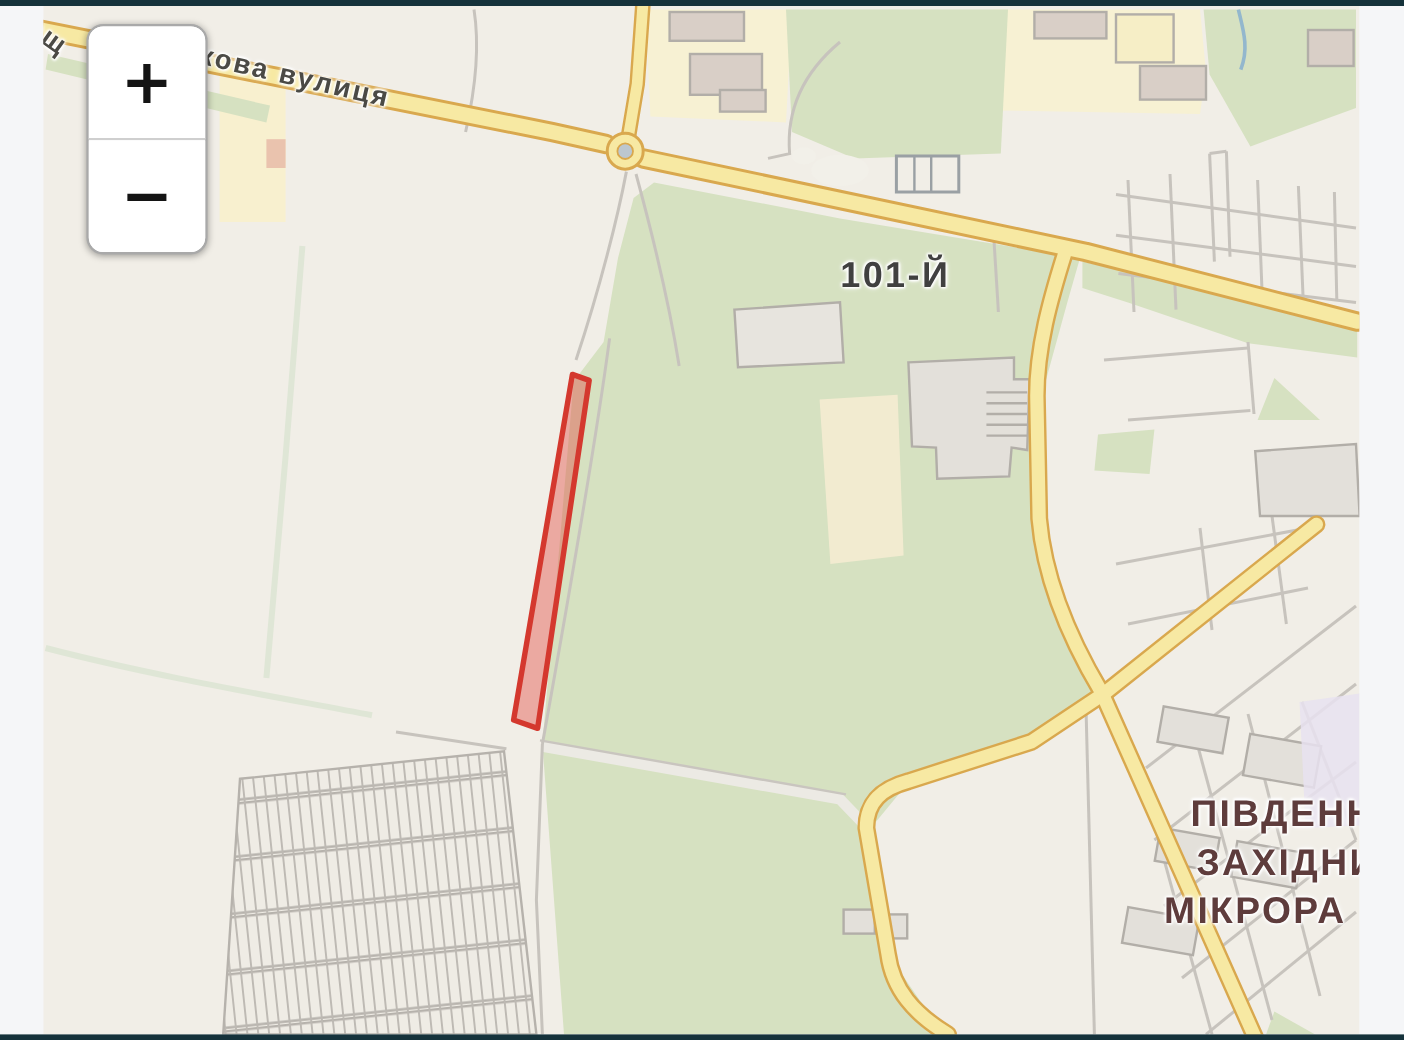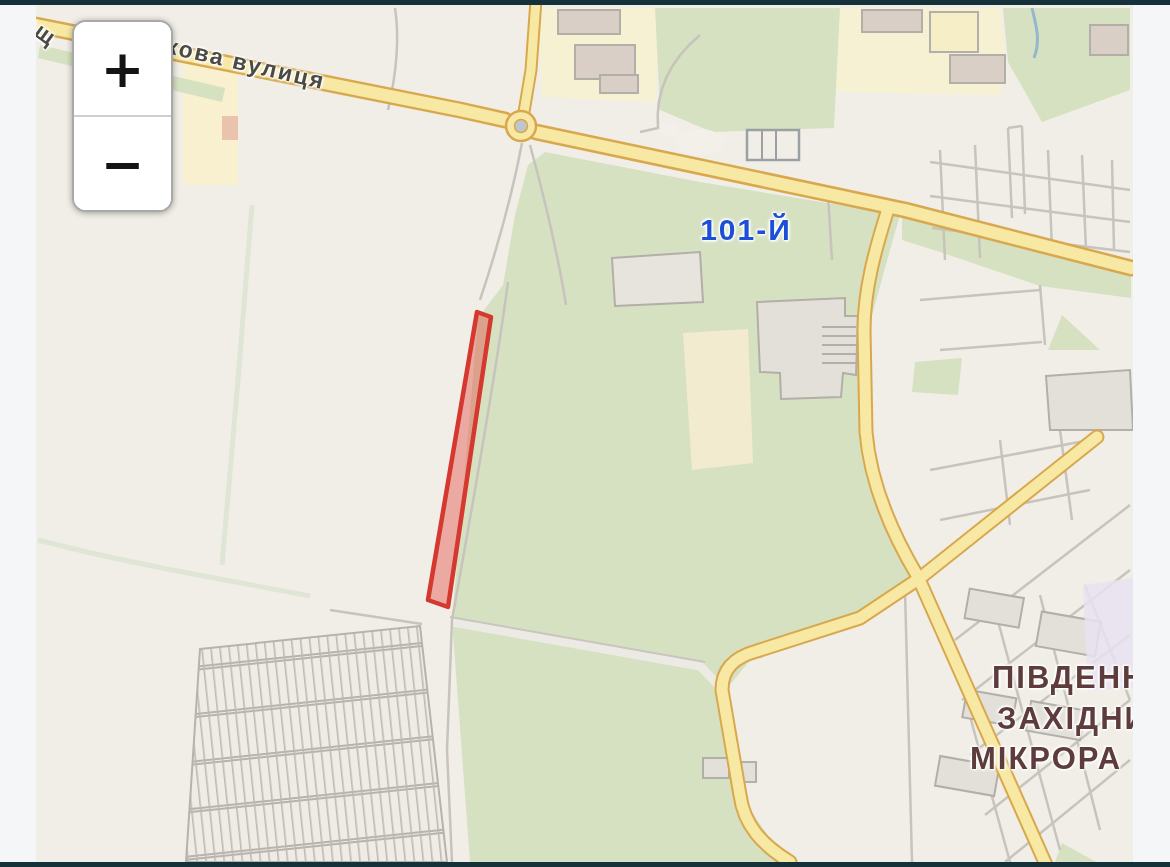--- a/index.html
+++ b/index.html
@@ -18,21 +18,21 @@
   }
   .street{
     color:#4b4a45;font-size:23px;letter-spacing:2px;
     transform:rotate(13deg);transform-origin:left top;
   }
   .street-frag{
     color:#4b4a45;font-size:23px;letter-spacing:2px;
     transform:rotate(36deg);transform-origin:left top;
   }
   .district{
-    color:#1d4ed8;font-size:30px;letter-spacing:2px;text-align:center;width:300px;
+    color:#404040;font-size:30px;letter-spacing:2px;text-align:center;width:300px;
   }
   .district2{
     color:#5e3c3c;font-size:31px;letter-spacing:2px;text-align:left;
   }
   .zoom-ctl{
     position:absolute;left:72px;top:20px;width:97px;height:188px;z-index:20;
     background:#ffffff;border:2px solid #a9a9a9;border-radius:14px;
     box-shadow:0 1px 6px rgba(0,0,0,0.35);
     display:flex;flex-direction:column;
   }

